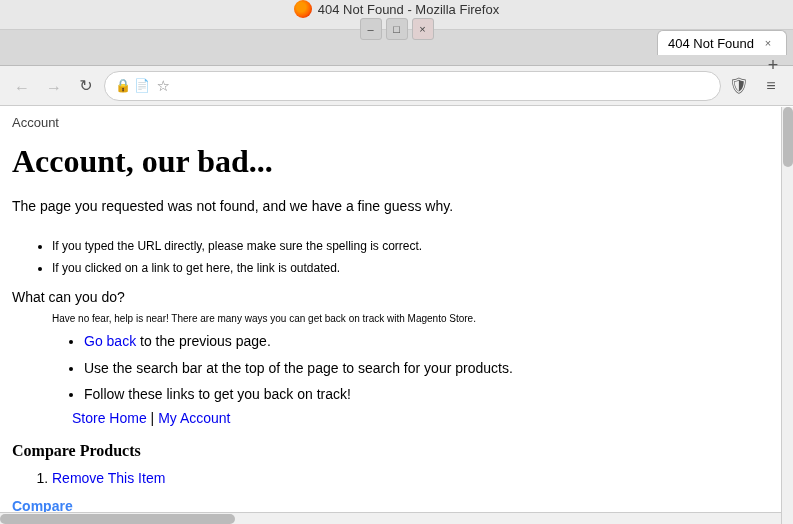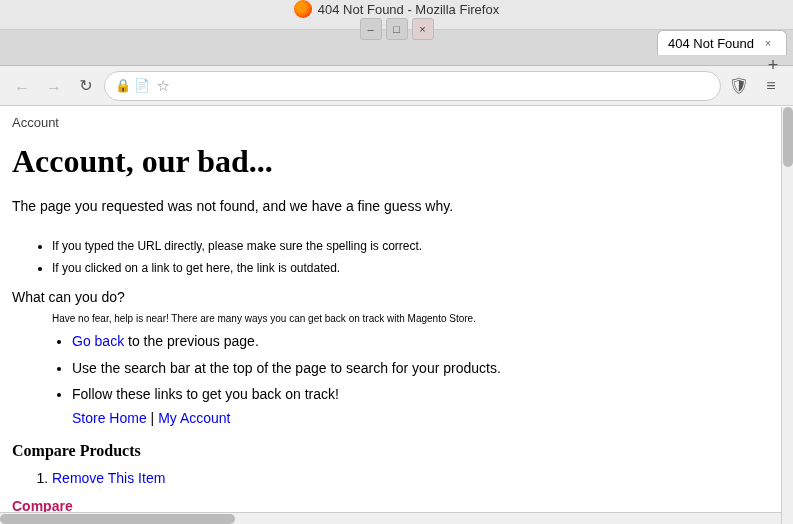--- a/index.html
+++ b/index.html
@@ -167,20 +167,21 @@
     }
 
     .link-list {
       margin: 0 0 0 60px;
       font-size: 14px;
     }
     .link-list li {
       margin-bottom: 4px;
       list-style-type: disc;
       line-height: 1.6;
+      margin-left: 12px;
     }
 
     .inline-link {
       color: #0000ee;
       text-decoration: none;
     }
 
     .footer-links {
       margin-left: 60px;
       font-size: 14px;
@@ -202,21 +203,21 @@
     }
     .numbered-list li {
       margin-bottom: 4px;
       list-style-type: decimal;
     }
 
     .compare-footer {
       margin-top: 12px;
       font-size: 14px;
       font-weight: bold;
-      color: #be185d;
+      color: #3b82f6;
     }
 
     
     .scrollbar-track {
       position: fixed;
       right: 0; top: 107px;
       width: 12px;
       height: 417px;
       background: #f0f0f0;
       border-left: 1px solid #ccc;

